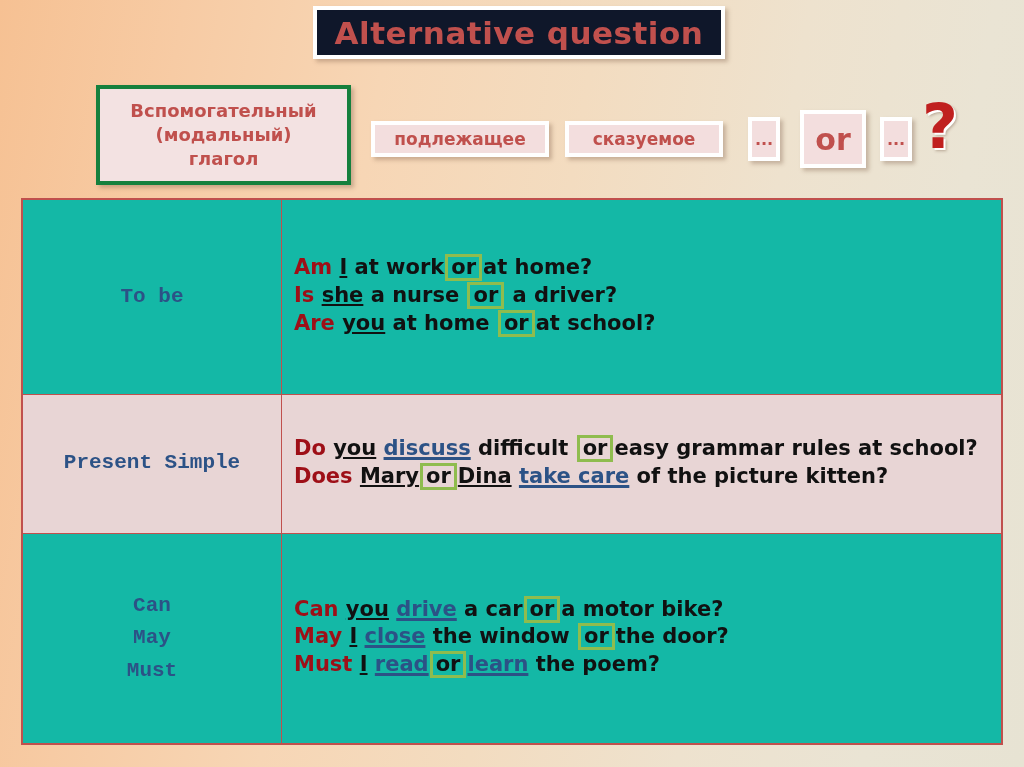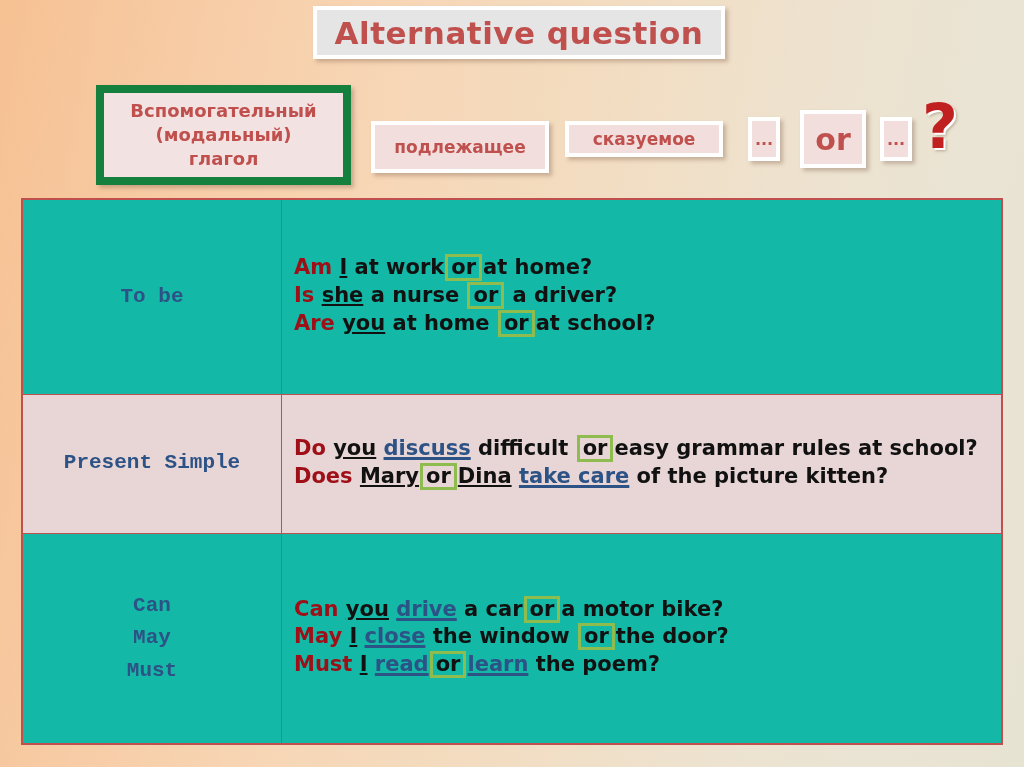--- a/index.html
+++ b/index.html
@@ -15,42 +15,42 @@
     position: relative;
   }
 
   
   .slide-title {
     position: absolute;
     left: 313px;
     top: 6px;
     width: 412px;
     height: 53px;
-    background: #e5e5e5;
+    background: #0f172a;
     border: 4px solid #ffffff;
     box-sizing: border-box;
     box-shadow: 3px 3px 4px rgba(120, 90, 70, 0.35);
     display: flex;
     align-items: center;
     justify-content: center;
     color: #c0504d;
     font-size: 31px;
     font-weight: bold;
     letter-spacing: 0.5px;
     font-family: "DejaVu Sans", sans-serif;
   }
 
   .aux-box {
     position: absolute;
     left: 96px;
     top: 85px;
     width: 255px;
     height: 100px;
     background: #f3e2e2;
-    border: 8px solid #15803d;
+    border: 4px solid #15803d;
     box-sizing: border-box;
     box-shadow: 3px 3px 4px rgba(120, 90, 70, 0.35);
     display: flex;
     flex-direction: column;
     align-items: center;
     justify-content: center;
     color: #c0504d;
     font-size: 18px;
     font-weight: bold;
     line-height: 1.32;
@@ -64,21 +64,21 @@
     border: 4px solid #ffffff;
     box-sizing: border-box;
     box-shadow: 3px 3px 4px rgba(120, 90, 70, 0.35);
     display: flex;
     align-items: center;
     justify-content: center;
     color: #c0504d;
     font-weight: bold;
     font-family: "DejaVu Sans", sans-serif;
   }
-  .chip-subject { left: 371px; top: 121px; width: 178px; height: 52px; font-size: 17px; }
+  .chip-subject { left: 371px; top: 121px; width: 178px; height: 36px; font-size: 17px; }
   .chip-predicate { left: 565px; top: 121px; width: 158px; height: 36px; font-size: 17px; }
   .chip-dots1 { left: 748px; top: 117px; width: 32px; height: 44px; font-size: 16px; align-items: flex-end; padding-bottom: 8px; }
   .chip-or { left: 800px; top: 110px; width: 66px; height: 58px; font-size: 30px; }
   .chip-dots2 { left: 880px; top: 117px; width: 32px; height: 44px; font-size: 16px; align-items: flex-end; padding-bottom: 8px; }
 
   .qmark {
     position: absolute;
     left: 922px;
     top: 96px;
     font-size: 62px;

